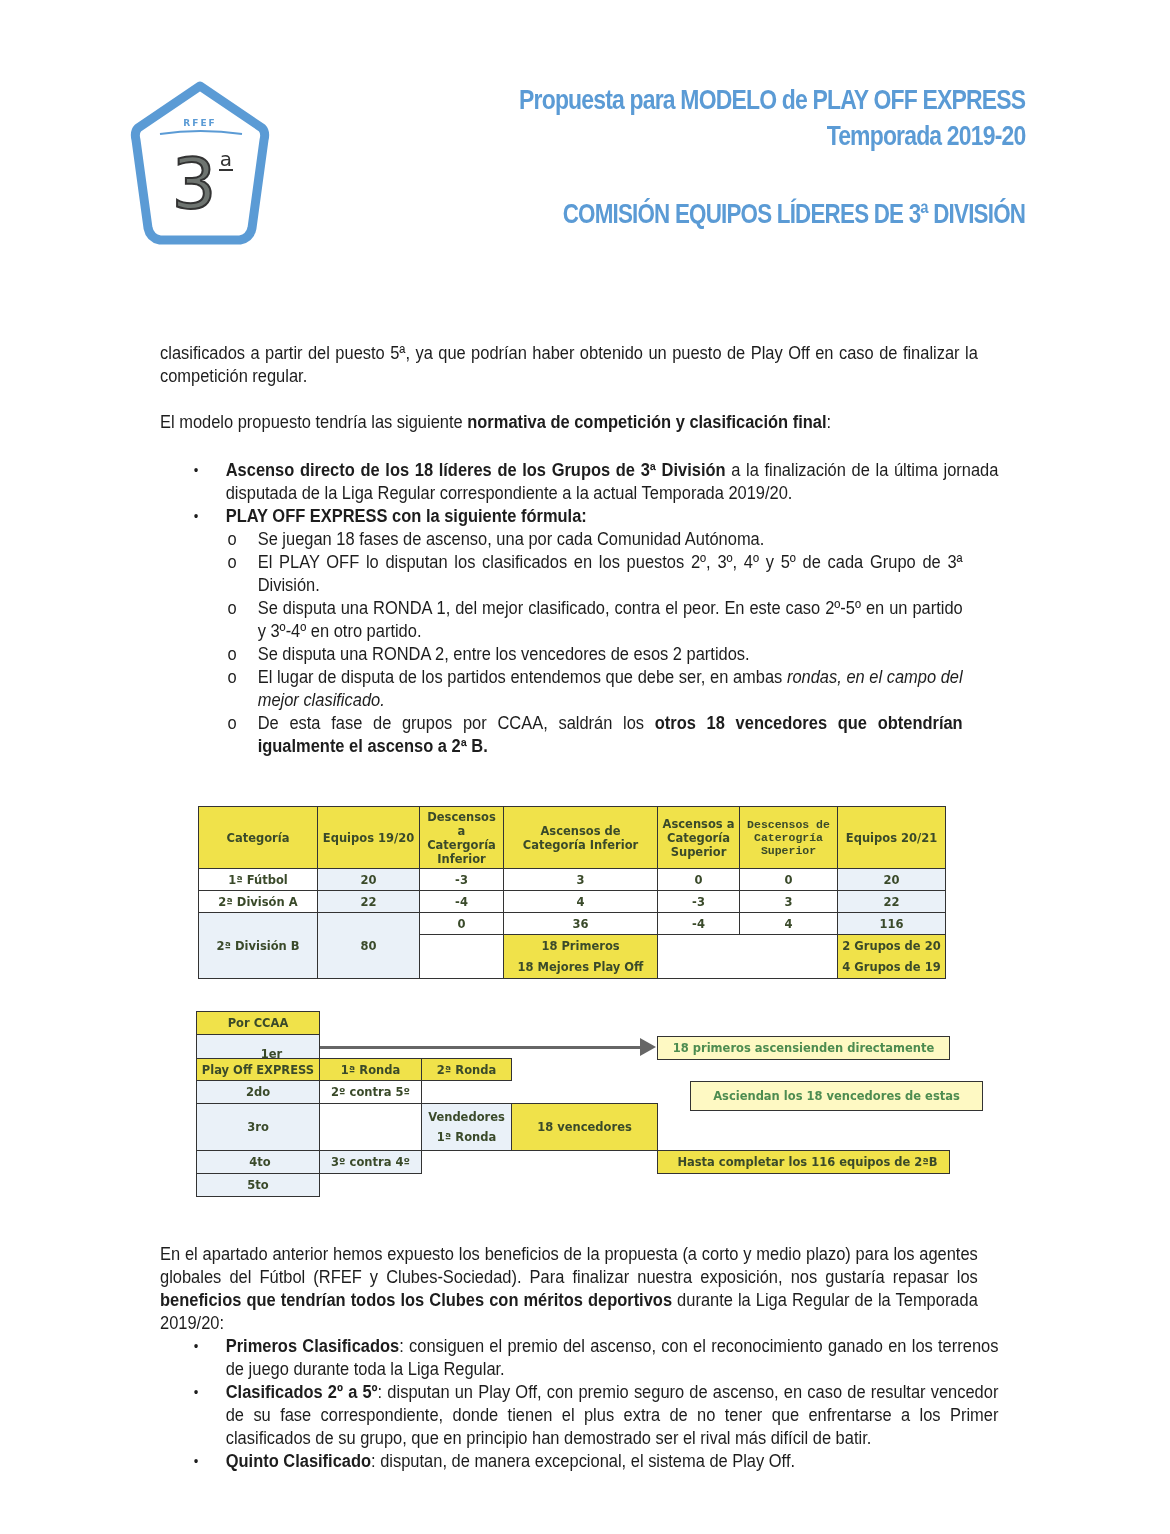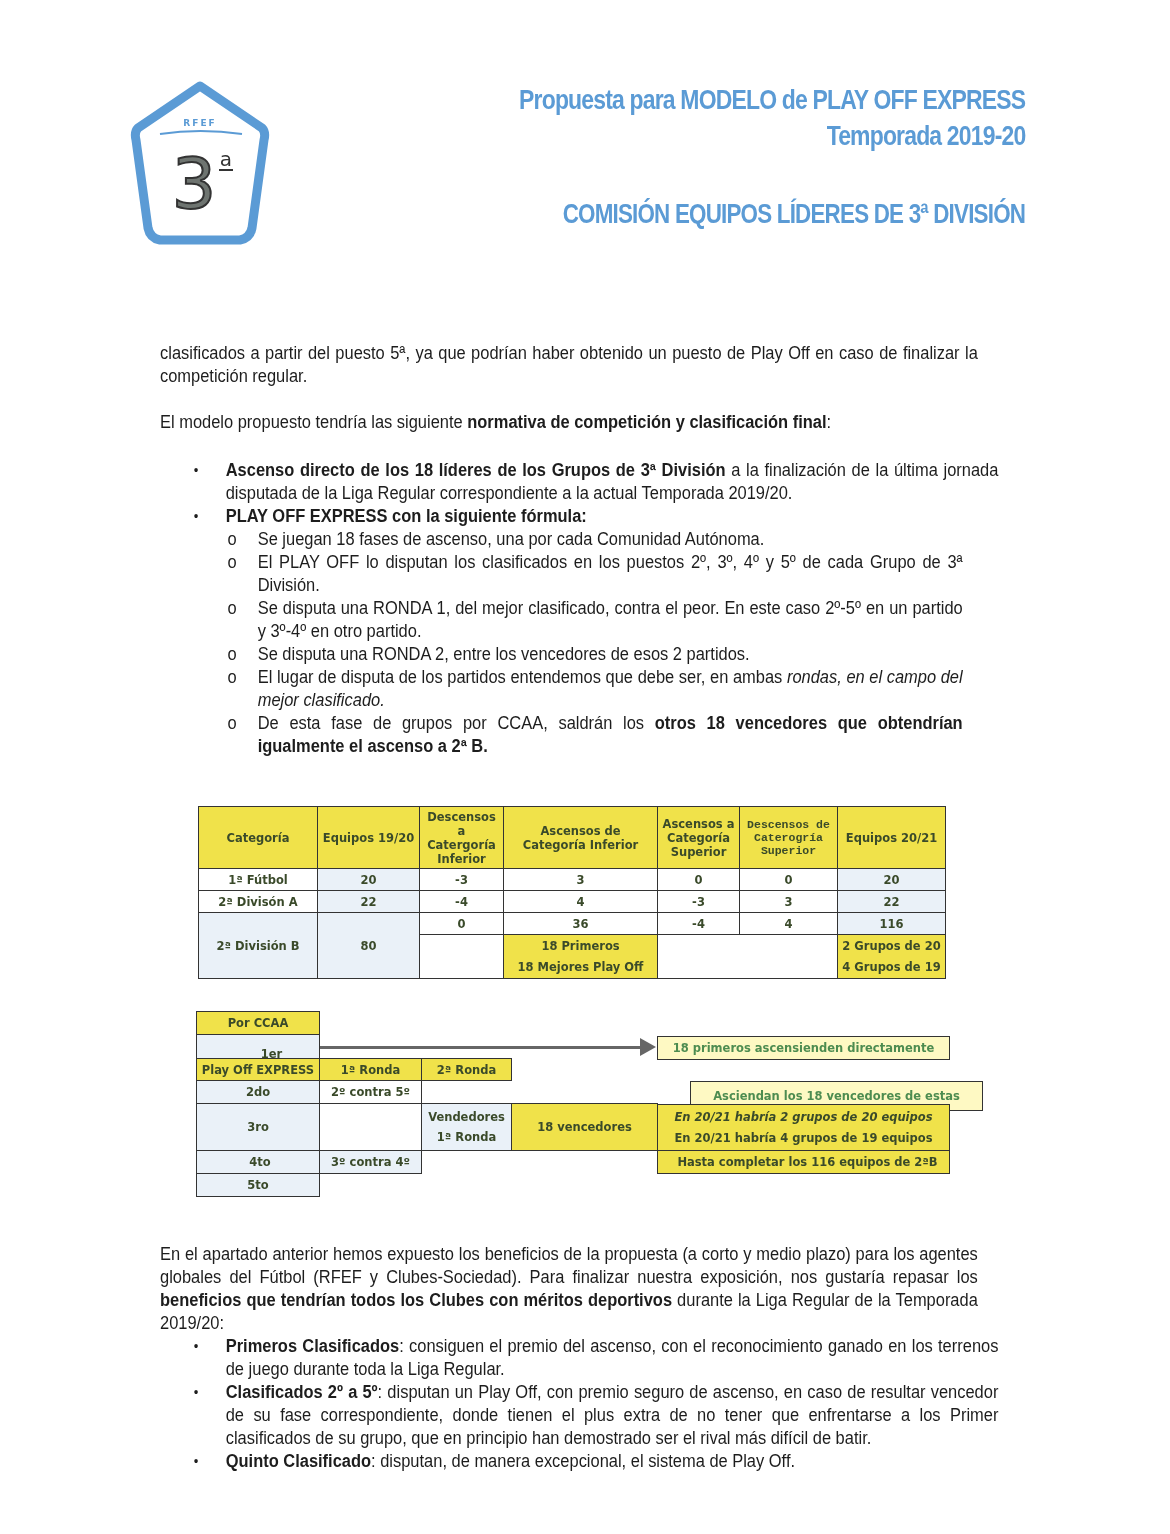--- a/index.html
+++ b/index.html
@@ -153,24 +153,20 @@
 
   <div class="cell green" style="left:657px;top:1081px;width:293px;height:30px;margin-left:33px;">Asciendan los 18 vencedores de estas</div>
 
   <div class="cell lb" style="left:196px;top:1103px;width:124px;height:48px;">3ro</div>
   <div class="cell wh" style="left:319px;top:1103px;width:103px;height:48px;"></div>
   <div class="cell lb" style="left:421px;top:1103px;width:91px;height:48px;flex-direction:column;line-height:20px;">
     <div>Vendedores</div>
       <div>1ª Ronda</div>
   </div>
   <div class="cell yel" style="left:511px;top:1103px;width:147px;height:48px;">18 vencedores</div>
-  <div class="cell yel" style="left:657px;top:1104px;width:293px;height:47px;flex-direction:column;line-height:21px;font-style:italic;">
-    <div>En 20/21 habría 2 grupos de 20 equipos</div>
-      <div style="font-style:normal;">En 20/21 habría 4 grupos de 19 equipos</div>
-  </div>
 
   <div class="cell lb" style="left:196px;top:1150px;width:128px;height:24px;">4to</div>
   <div class="cell lb" style="left:319px;top:1150px;width:103px;height:24px;">3º contra 4º</div>
   <div class="cell yel" style="left:657px;top:1150px;width:293px;height:24px;padding-left:8px;">Hasta completar los 116 equipos de 2ªB</div>
 
   <div class="cell lb" style="left:196px;top:1173px;width:124px;height:24px;">5to</div>
 </div>
 
 <div class="text" style="top:1243px;">
   <span>En el apartado anterior hemos expuesto los beneficios de la propuesta (a corto y medio plazo) para los agentes globales del Fútbol (RFEF y Clubes-Sociedad). Para finalizar nuestra exposición, nos gustaría repasar los </span><b>beneficios que tendrían todos los Clubes con méritos deportivos</b><span> durante la Liga Regular de la Temporada 2019/20:</span>

